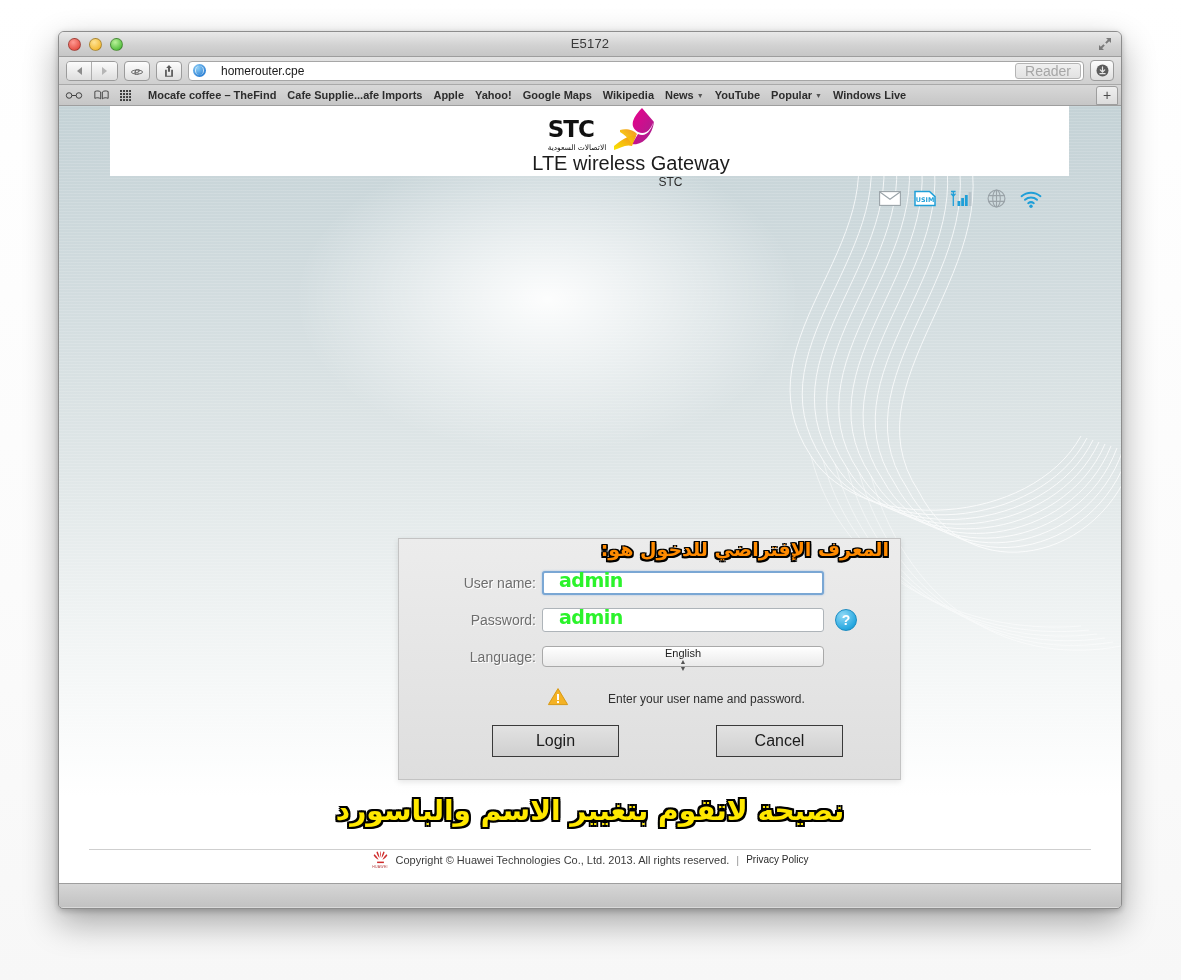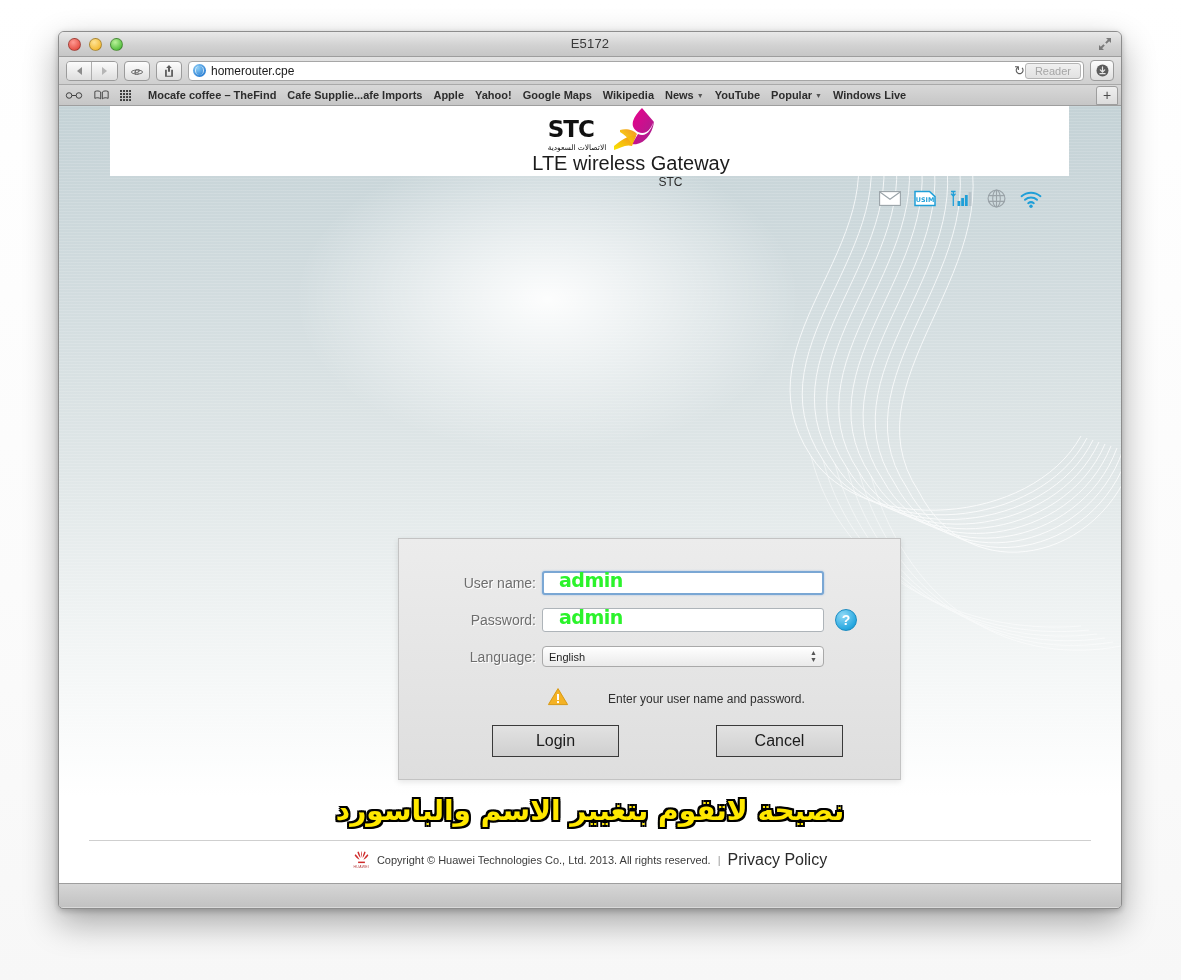--- a/index.html
+++ b/index.html
@@ -86,39 +86,39 @@
 
   #url-field {
     flex: 1; height: 20px;
     background: #ffffff;
     border: 1px solid #a6a6a6;
     border-radius: 4px;
     display: flex; align-items: center;
     padding: 0 4px;
     position: relative;
   }
-  #url-text { font-size: 12px; color: #1b1b1b; margin-left: 5px; }
+  #url-text { font-size: 12px; color: #1b1b1b; margin-left: 15px; }
   #globe-favicon {
     width: 13px; height: 13px; border-radius: 50%;
     background: radial-gradient(circle at 35% 30%, #8fd0f7, #2b7fd4 75%, #1c5fa8);
     position: relative; flex: none;
   }
   #globe-favicon::after{
     content:""; position:absolute; inset:2px;
     border-left:1px solid rgba(255,255,255,.75);
     border-right:1px solid rgba(255,255,255,.75);
     border-radius:50%;
   }
   #reload-icon { position: absolute; right: 58px; color:#5d5d5d; font-size: 13px; }
   #reader-btn {
     position: absolute; right: 2px; top: 1px;
     height: 16px; padding: 0 9px;
     border: 1px solid #b4b4b4; border-radius: 3px;
     background: linear-gradient(180deg,#f0f0f0,#e2e2e2);
-    font-size: 11px; color: #a6a6a6; line-height: 15px;
+    font-size: 14px; color: #a6a6a6; line-height: 15px;
   }
   #downloads-btn {
     width: 24px; height: 21px; border-radius: 4px;
     border: 1px solid #9b9b9b;
     background: linear-gradient(180deg,#fdfdfd 0%,#dedede 100%);
     display:flex;align-items:center;justify-content:center;
   }
 
   
   #bookmarks-bar {
@@ -233,21 +233,21 @@
     border: 1px solid #aeb4b9;
     border-radius: 3px;
     position: relative;
   }
   #input-username { border: 2px solid #7aa7d4; box-shadow: 0 0 2px rgba(90,150,215,.55); }
   #select-language {
     width: 282px; height: 21px;
     background: linear-gradient(180deg,#ffffff 0%, #eaeaea 100%);
     border: 1px solid #a9a9a9; border-radius: 4px;
     display:flex; align-items:center; justify-content:space-between;
-    padding: 0 6px; font-size: 11px; color:#1d1d1d;
+    padding: 0 6px; font-size: 11px; color:#1d1d1d;flex-direction:column;
   }
   #stepper-arrows { display:flex; flex-direction:column; gap:1px; color:#555; font-size:7px; line-height:6px; }
   #help-icon {
     width: 22px; height: 22px; border-radius: 50%;
     margin-left: 11px;
     background: radial-gradient(circle at 35% 28%, #8fd9f6, #28a8e0 70%, #1487bd);
     color:#fff; font-weight:bold; font-size: 14px;
     display:flex;align-items:center;justify-content:center;
     border: 1px solid #1b8cc2;
   }
@@ -299,26 +299,25 @@
     font-weight: bold; font-size: 28px;
     color: #ffe800;
     text-shadow: -2px -2px 0 #000, 2px -2px 0 #000, -2px 2px 0 #000, 2px 2px 0 #000,
                   0 -2px 0 #000, 0 2px 0 #000, -2px 0 0 #000, 2px 0 0 #000;
   }
 
   
   #router-footer {
     position: absolute; left: 30px; right: 30px; bottom: 14px;
     border-top: 1px solid #cfcfcf;
-    padding-top: 9px;
     display:flex; align-items:center; justify-content:center; gap: 7px;
   }
   #footer-copy { font-size: 11px; color: #3b3b3b; }
   #footer-sep { color: #999; font-size: 11px; }
-  #privacy-policy { font-size: 16px; color: #2a2a2a; }
+  #privacy-policy { font-size: 10px; color: #2a2a2a; }
   #huawei-logo-wrap { display:flex; flex-direction:column; align-items:center; }
   #huawei-sub { font-size:3.5px; color:#b3393a; letter-spacing:.3px; margin-top:1px; }
 
   
   #window-statusbar {
     height: 24px;
     background: linear-gradient(180deg,#d6d6d6 0%, #c2c2c2 100%);
     border-top: 1px solid #9e9e9e;
   }
 </style>
@@ -591,20 +590,21 @@
             <div class="dlg-button">Cancel</div>
           </div>
         </div>
 
         <div class="anno-admin" id="anno-user-admin">
           <span>admin</span>
         </div>
         <div class="anno-admin" id="anno-pass-admin">
           <span>admin</span>
         </div>
+        <div id="anno-arabic-top">المعرف الإفتراضي للدخول هو:</div>
         <div id="anno-arabic-bottom">نصيحة لاتقوم بتغيير الاسم والباسورد</div>
 
         <div id="router-footer">
           <span id="huawei-logo-wrap">
             <svg width="17" height="14" viewBox="0 0 17 14">
               <g fill="#cf2c2c">
                 <path d="M8.5 0.8c.5 2.2.5 4.6 0 6.8-.6-2.2-.6-4.6 0-6.8z"></path>
                 <path d="M5.6 1.6c1 2 1.7 4.2 1.9 6.4-1.5-1.7-2.6-3.8-3.1-6 .4-.2.8-.3 1.2-.4z"></path>
                 <path d="M11.4 1.6c.4.1.8.2 1.2.4-.5 2.2-1.6 4.3-3.1 6 .2-2.2.9-4.4 1.9-6.4z"></path>
                 <path d="M2.6 4.2c1.6 1.6 3 3.5 4 5.6-2-1-3.8-2.6-5-4.6.3-.4.6-.7 1-1z"></path>

